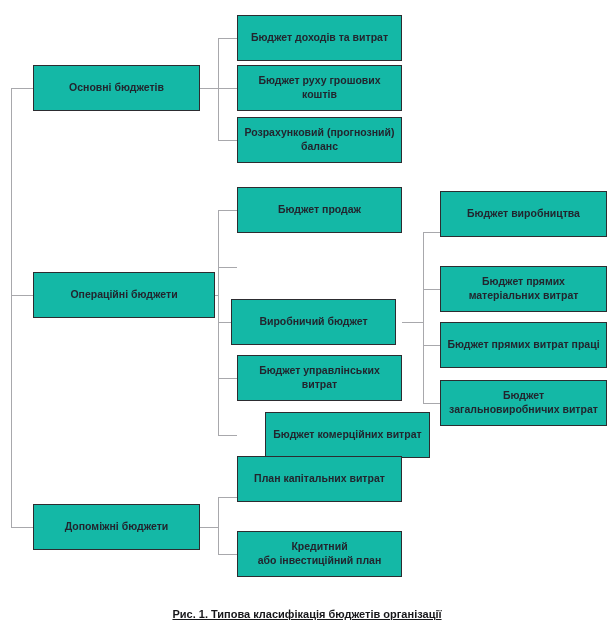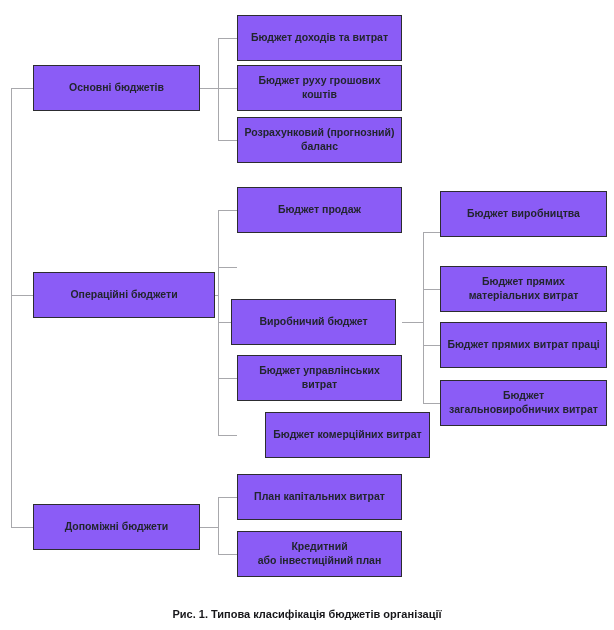--- a/index.html
+++ b/index.html
@@ -6,21 +6,21 @@
   #canvas{
     position:relative;
     width:614px;height:630px;
     background:#ffffff;
     font-family:"Liberation Sans", sans-serif;
     overflow:hidden;
   }
   .box{
     position:absolute;
     box-sizing:border-box;
-    background:#8b5cf6;
+    background:#14b8a6;
     border:1px solid #2c2c30;
     display:flex;
     align-items:center;
     justify-content:center;
     text-align:center;
     font-weight:700;
     font-size:10.5px;
     line-height:1.3;
     color:#22252e;
     white-space:pre-line;
@@ -33,20 +33,21 @@
   .hline{height:1px;}
   .vline{width:1px;}
   .caption{
     position:absolute;
     left:0;top:608px;
     width:614px;
     text-align:center;
     font-weight:700;
     font-size:11px;
     color:#17171a;
+    text-decoration:underline;
   }
 </style>
 </head>
 <body>
 
 <div id="canvas">
 
   <div class="vline" style="left:11px;top:88px;height:440px;"></div>
   <div class="hline" style="left:11px;top:88px;width:22px;"></div>
   <div class="hline" style="left:11px;top:295px;width:22px;"></div>
@@ -84,21 +85,21 @@
   <div class="box" style="left:237px;top:15px;width:165px;height:46px;">Бюджет доходів та витрат</div>
   <div class="box" style="left:237px;top:65px;width:165px;height:46px;">Бюджет руху грошових коштів</div>
   <div class="box" style="left:237px;top:117px;width:165px;height:46px;">Розрахунковий (прогнозний)
 баланс</div>
 
   <div class="box" style="left:237px;top:187px;width:165px;height:46px;">Бюджет продаж</div>
   <div class="box" style="left:231px;top:299px;width:165px;height:46px;">Виробничий бюджет</div>
   <div class="box" style="left:237px;top:355px;width:165px;height:46px;">Бюджет управлінських витрат</div>
   <div class="box" style="left:237px;top:412px;width:165px;height:46px;margin-left:28px;">Бюджет комерційних витрат</div>
 
-  <div class="box" style="left:237px;top:474px;width:165px;height:46px;">План капітальних витрат</div>
+  <div class="box" style="left:237px;top:456px;width:165px;height:46px;">План капітальних витрат</div>
   <div class="box" style="left:237px;top:531px;width:165px;height:46px;">Кредитний
 або інвестиційний план</div>
 
   <div class="box" style="left:440px;top:191px;width:167px;height:46px;">Бюджет виробництва</div>
   <div class="box" style="left:440px;top:322px;width:167px;height:46px;">Бюджет прямих витрат праці</div>
   <div class="box" style="left:440px;top:266px;width:167px;height:46px;">Бюджет прямих
 матеріальних витрат</div>
   <div class="box" style="left:440px;top:380px;width:167px;height:46px;">Бюджет
 загальновиробничих витрат</div>
 

